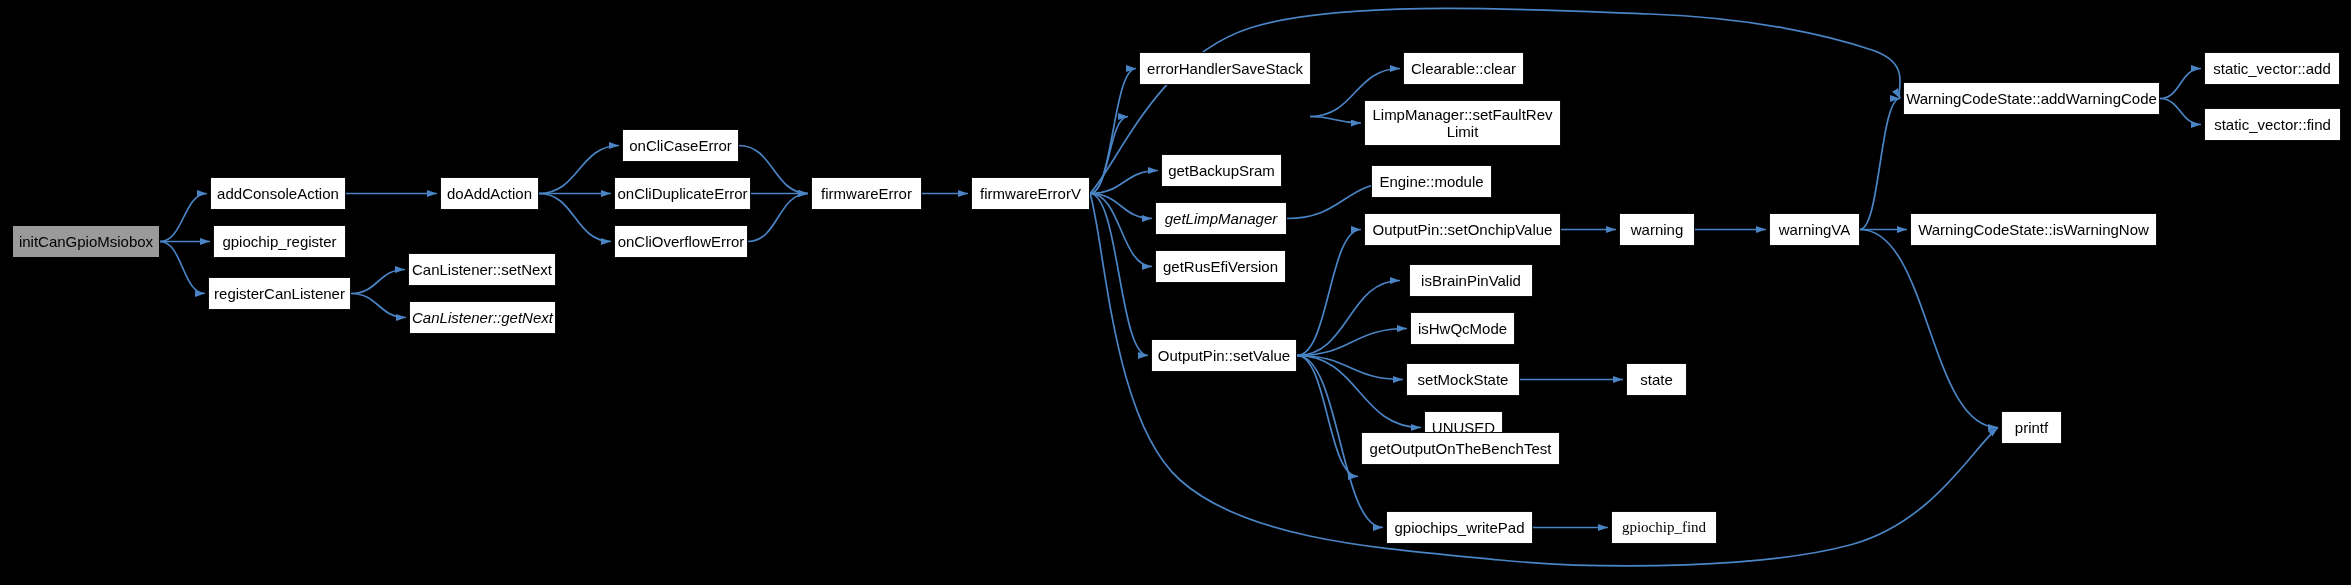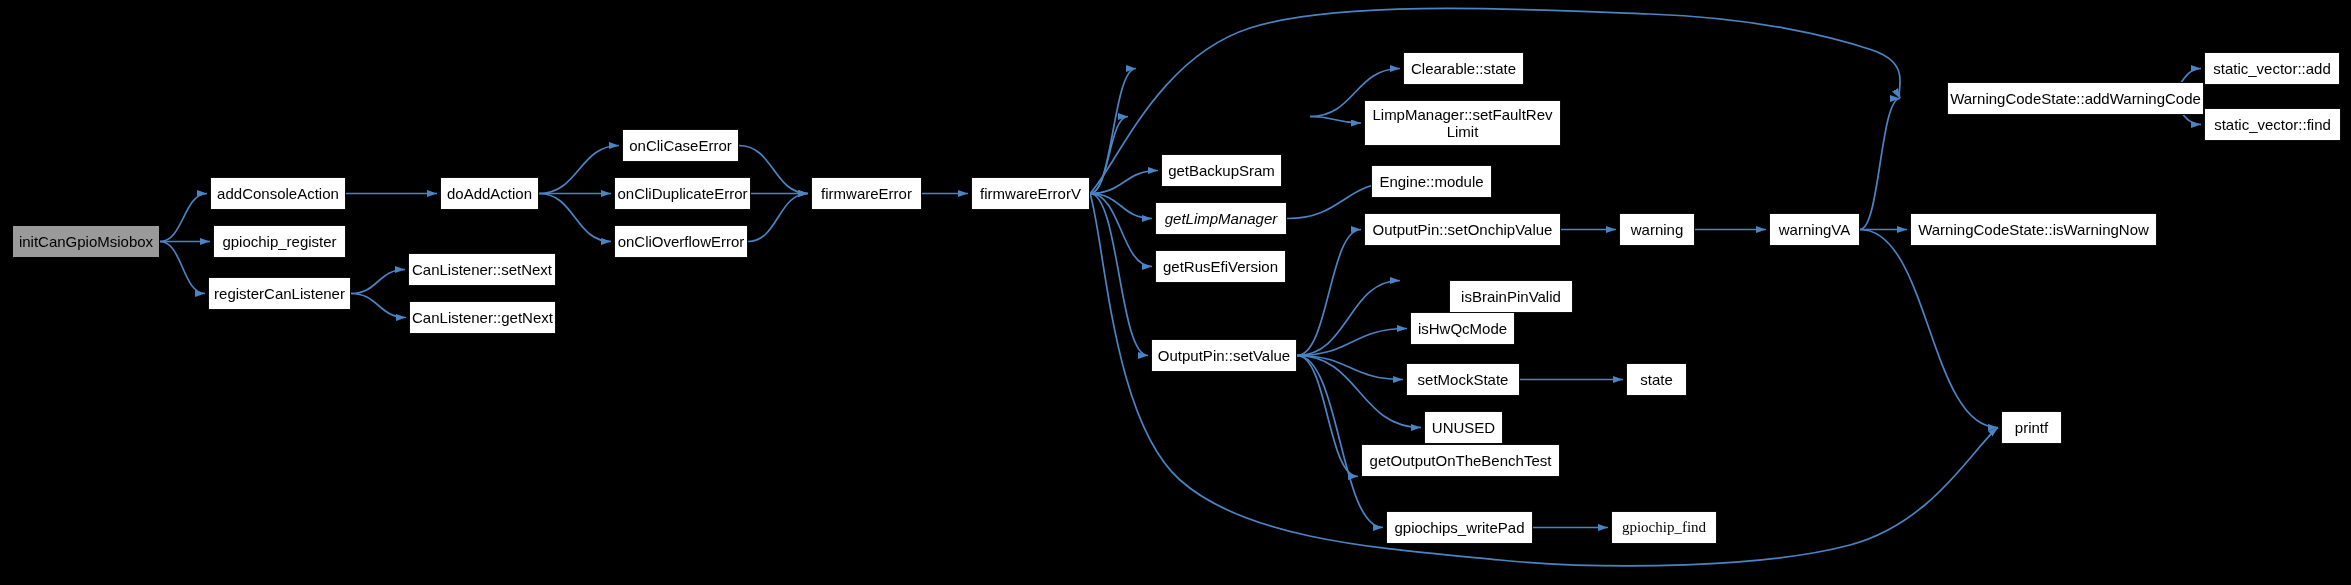--- a/index.html
+++ b/index.html
@@ -93,43 +93,44 @@
       <path d="M1520,379.5 C1571.5,379.5 1571.5,379.5 1623,379.5" fill="none" stroke="#4a84c4" stroke-width="1.7" marker-end="url(#arrow)"></path>
       <path d="M1533,527.5 C1570.5,527.5 1570.5,527.5 1608,527.5" fill="none" stroke="#4a84c4" stroke-width="1.7" marker-end="url(#arrow)"></path>
     </svg>
 
 <div class="node root" style="left: 12px; top: 225px; width: 148px; height: 33px;">initCanGpioMsiobox</div>
     <div class="node" style="left: 210px; top: 177px; width: 136px; height: 33px;">addConsoleAction</div>
     <div class="node" style="left: 213px; top: 225px; width: 133px; height: 33px;">gpiochip_register</div>
     <div class="node" style="left: 208px; top: 277px; width: 143px; height: 33px;">registerCanListener</div>
     <div class="node" style="left: 440px; top: 177px; width: 99px; height: 33px;">doAddAction</div>
     <div class="node" style="left: 408px; top: 253px; width: 148px; height: 33px;">CanListener::setNext</div>
-    <div class="node" style="left: 409px; top: 301px; width: 147px; height: 33px;">CanListener::getNext</div>
+    <div class="node" style="left: 409px; top: 301px; width: 147px; height: 33px; font-style: italic;">CanListener::getNext</div>
     <div class="node" style="left: 622px; top: 129px; width: 117px; height: 33px;">onCliCaseError</div>
     <div class="node" style="left: 614px; top: 177px; width: 137px; height: 33px;">onCliDuplicateError</div>
     <div class="node" style="left: 614px; top: 225px; width: 134px; height: 33px;">onCliOverflowError</div>
     <div class="node" style="left: 811px; top: 177px; width: 111px; height: 33px;">firmwareError</div>
     <div class="node" style="left: 971px; top: 177px; width: 119px; height: 33px;">firmwareErrorV</div>
+    <div class="node" style="left: 1139px; top: 52px; width: 172px; height: 33px;">errorHandlerSaveStack</div>
     <div class="node" style="left: 1161px; top: 154px; width: 121px; height: 33px;">getBackupSram</div>
     <div class="node" style="left: 1155px; top: 202px; width: 132px; height: 33px; font-style: italic;">getLimpManager</div>
     <div class="node" style="left: 1155px; top: 250px; width: 131px; height: 33px;">getRusEfiVersion</div>
     <div class="node" style="left: 1151px; top: 339px; width: 146px; height: 33px;">OutputPin::setValue</div>
-    <div class="node" style="left: 1403px; top: 52px; width: 121px; height: 33px;">Clearable::state</div>
+    <div class="node" style="left: 1403px; top: 52px; width: 121px; height: 33px;">Clearable::clear</div>
     <div class="node" style="left: 1364px; top: 100px; width: 197px; height: 46px;">LimpManager::setFaultRev
 Limit</div>
     <div class="node" style="left: 1371px; top: 165px; width: 121px; height: 33px;">Engine::module</div>
     <div class="node" style="left: 1364px; top: 213px; width: 197px; height: 33px; text-align: right;">OutputPin::setOnchipValue</div>
-    <div class="node" style="left: 1449px; top: 264px; width: 124px; height: 33px; margin-top: 16px;">isBrainPinValid</div>
+    <div class="node" style="left: 1409px; top: 264px; width: 124px; height: 33px;">isBrainPinValid</div>
     <div class="node" style="left: 1410px; top: 312px; width: 105px; height: 33px;">isHwQcMode</div>
     <div class="node" style="left: 1406px; top: 363px; width: 114px; height: 33px;">setMockState</div>
     <div class="node" style="left: 1424px; top: 411px; width: 79px; height: 33px;">UNUSED</div>
-    <div class="node" style="left: 1361px; top: 444px; width: 199px; height: 33px; text-align: right;">getOutputOnTheBenchTest</div>
+    <div class="node" style="left: 1361px; top: 432px; width: 199px; height: 33px; text-align: right;">getOutputOnTheBenchTest</div>
     <div class="node" style="left: 1386px; top: 511px; width: 147px; height: 33px;">gpiochips_writePad</div>
     <div class="node" style="left: 1619px; top: 213px; width: 76px; height: 33px;">warning</div>
     <div class="node" style="left: 1626px; top: 363px; width: 61px; height: 33px;">state</div>
     <div class="node" style="left: 1611px; top: 511px; width: 106px; height: 33px; font-family: Liberation Serif, serif;">gpiochip_find</div>
     <div class="node" style="left: 1769px; top: 213px; width: 91px; height: 33px;">warningVA</div>
-    <div class="node" style="left: 1903px; top: 82px; width: 257px; height: 33px; margin-left: 44px;">WarningCodeState::addWarningCode</div>
+    <div class="node" style="left: 1903px; top: 82px; width: 257px; height: 33px;">WarningCodeState::addWarningCode</div>
     <div class="node" style="left: 1910px; top: 213px; width: 247px; height: 33px;">WarningCodeState::isWarningNow</div>
     <div class="node" style="left: 2001px; top: 411px; width: 61px; height: 33px;">printf</div>
     <div class="node" style="left: 2204px; top: 52px; width: 136px; height: 33px;">static_vector::add</div>
     <div class="node" style="left: 2204px; top: 108px; width: 137px; height: 33px;">static_vector::find</div>
   </div>
 
 </body></html>

